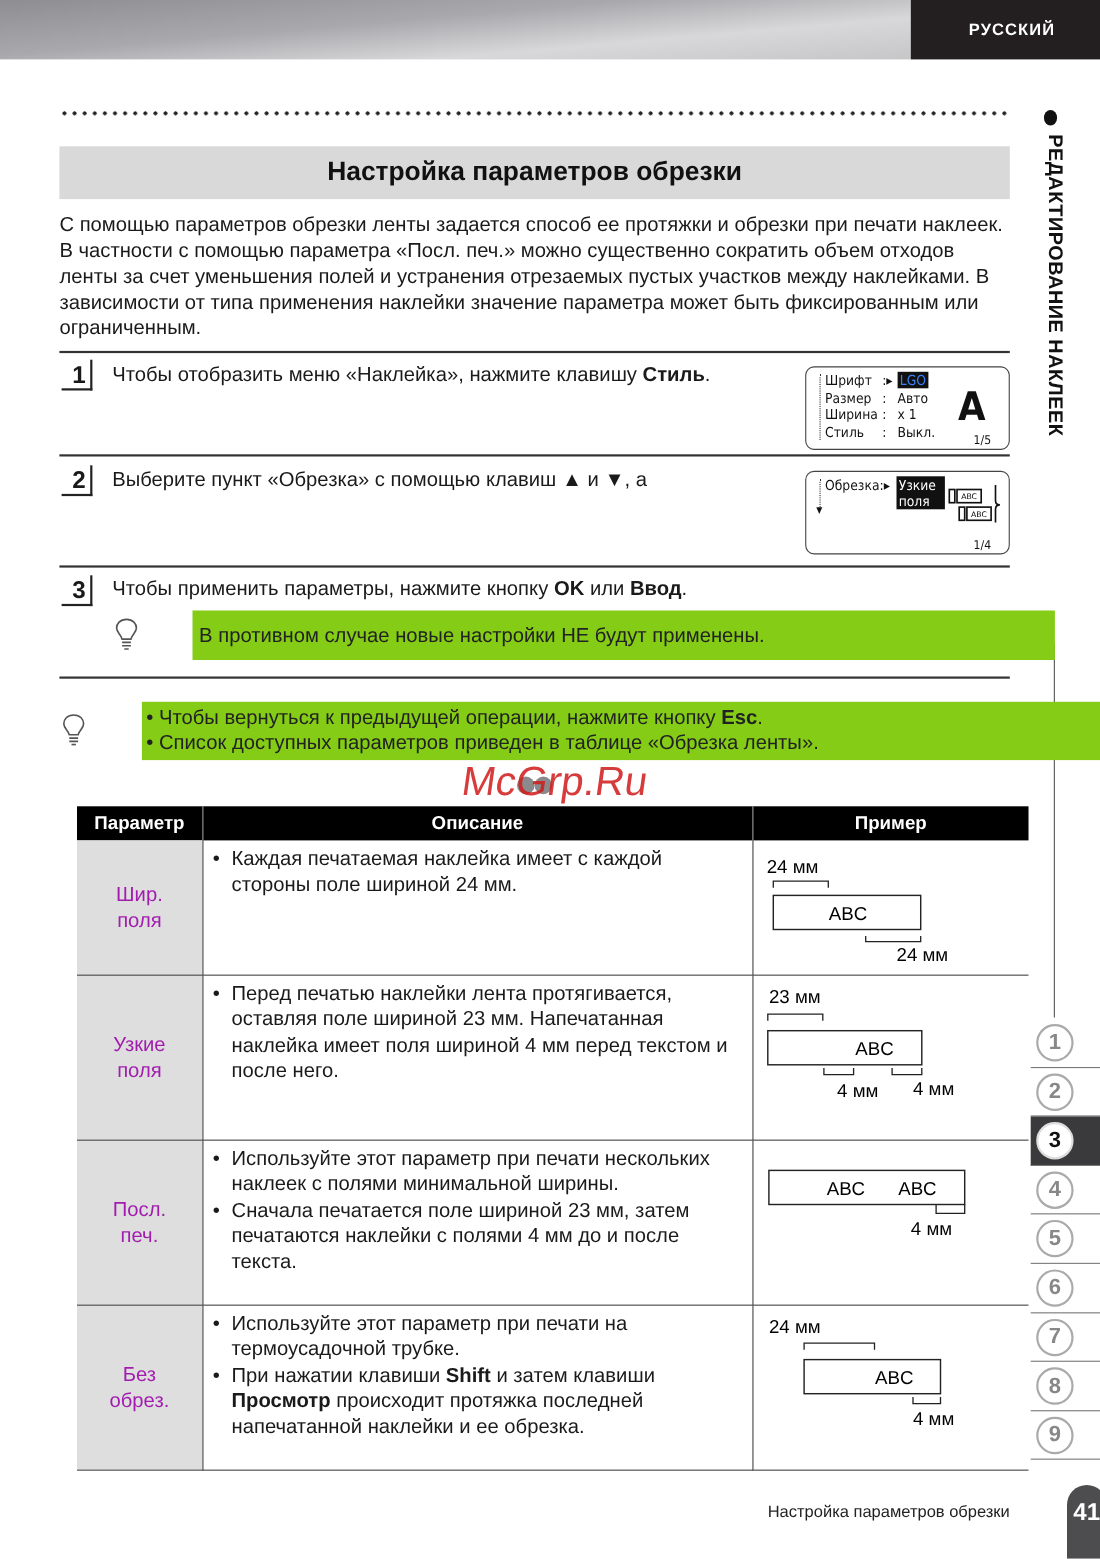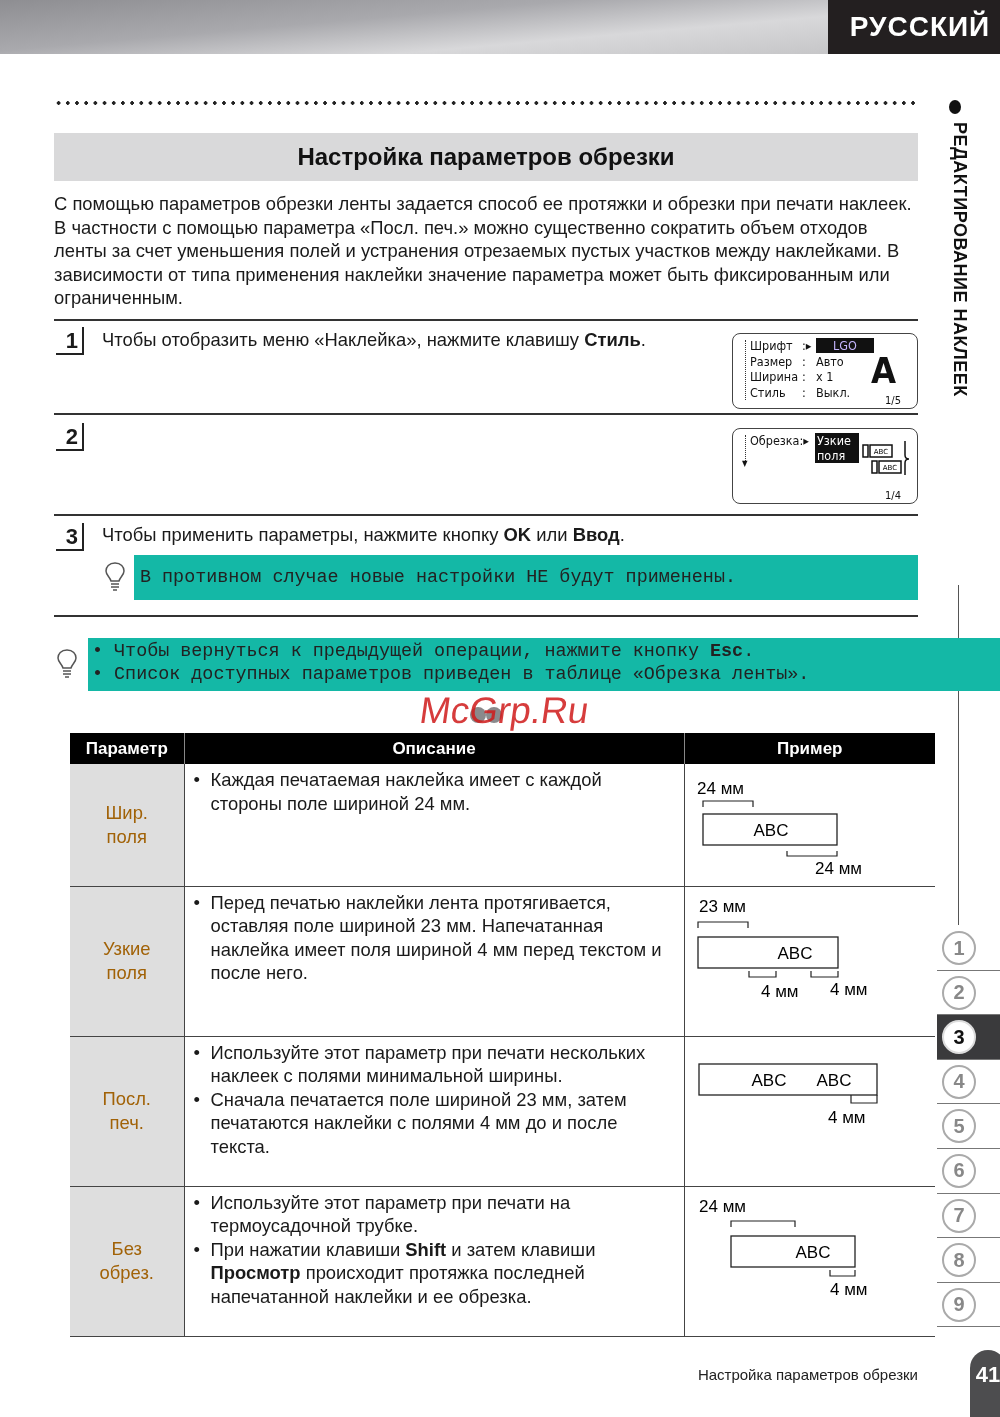--- a/index.html
+++ b/index.html
@@ -2,21 +2,21 @@
 <html><head>
 <meta charset="utf-8">
 <style>
   * { box-sizing: border-box; margin: 0; padding: 0; }
   html, body { width: 1000px; height: 1417px; background: #fff; overflow: hidden; }
   body { position: relative; font-family: "Liberation Sans", sans-serif; color: #1a1a1a; }
 
   .topbar { position: absolute; left: 0; top: 0; width: 828px; height: 54px;
     background: linear-gradient(175deg, #8e8e92 0%, #a9a9ad 40%, #d8d8da 70%, #c6c6c8 100%); }
   .lang-tab { position: absolute; left: 828px; top: 0; width: 172px; height: 54px; background: #231f20;
-    color: #fff; font-weight: bold; font-size: 28px; letter-spacing: 1px; display: flex; align-items: center; justify-content: center; padding-left: 12px; }
+    color: #fff; font-weight: bold; font-size: 15px; letter-spacing: 1px; display: flex; align-items: center; justify-content: center; padding-left: 12px; }
 
   .dots { position: absolute; left: 54px; top: 100px; width: 864px; height: 6px;
     background-image: radial-gradient(circle, #222 1.6px, transparent 2px); background-size: 9.2px 6px; }
 
   .side-title-dot { position: absolute; left: 949px; top: 100px; width: 12px; height: 14px; border-radius: 50%; background: #111; }
   .side-title { position: absolute; left: 940px; top: 122px; width: 30px; height: 320px;
     writing-mode: vertical-rl; font-weight: bold; font-size: 18px; letter-spacing: 0.5px; color: #111; }
   .side-vline { position: absolute; left: 958px; top: 585px; width: 1px; height: 340px; background: #555; }
 
   .chapters { position: absolute; left: 937px; top: 926px; width: 63px; }
@@ -38,37 +38,37 @@
 
   .step-sep { position: absolute; left: 54px; width: 864px; height: 2px; background: #333; }
   .step-num { position: absolute; left: 56px; width: 28px; height: 28px; font-weight: bold; font-size: 22px; text-align: right;
     border-right: 2px solid #222; border-bottom: 2px solid #222; padding-right: 4px; line-height: 28px; }
   .step-text { position: absolute; left: 102px; font-size: 18.4px; line-height: 23.5px; color: #1a1a1a; }
   .step-text b { font-weight: bold; }
 
   .lcd { position: absolute; width: 186px; height: 76px; border: 1.5px solid #444; border-radius: 8px; background: #fff;
     font-family: "DejaVu Sans Condensed", "DejaVu Sans", sans-serif; font-size: 12.5px; color: #111; }
   .lcd .row { position: absolute; left: 17px; height: 15px; line-height: 15px; white-space: nowrap; }
-  .lcd .sel { background: #111; color: #c4b5fd; padding: 0 17px; }
+  .lcd .sel { background: #111; color: #3b82f6; padding: 0 2px; }
   .lcd .pager { position: absolute; right: 16px; bottom: 1px; font-size: 11px; }
   .lcd .vdots { position: absolute; left: 12px; top: 6px; width: 1px; height: 60px; border-left: 1px dotted #333; }
 
-  .hint-box { position: absolute; background: #14b8a6; font-family: Liberation Mono, monospace; font-size: 18.4px; color: #222; }
+  .hint-box { position: absolute; background: #84cc16; font-family: Liberation Sans, sans-serif; font-size: 18.4px; color: #222; margin-left: 41px; }
   .bulb { position: absolute; width: 22px; height: 30px; }
 
   .table-title { position: absolute; left: 54px; top: 703px; width: 864px; text-align: center; font-weight: bold; font-size: 21px; color: #111; }
   .table-title .gdot { display: inline-block; width: 16px; height: 16px; border-radius: 50%; background: #8a8a8c; vertical-align: -1px; }
   .watermark { position: absolute; left: 420px; top: 690px; font-size: 37px; color: #d01b1b; font-family: "Liberation Sans", sans-serif; opacity: 0.85; transform: skewX(-8deg); }
 
   table.params { position: absolute; left: 54px; top: 733px; width: 865px; border-collapse: collapse; font-size: 18.4px; margin-left: 16px; }
   table.params th { background: #000; color: #fff; font-weight: bold; font-size: 17px; height: 31px; border-right: 1px solid #888; }
   table.params th:last-child { border-right: none; }
   table.params td { vertical-align: top; border-bottom: 1.5px solid #444; border-right: 1.5px solid #444; line-height: 23.6px; }
   table.params td:last-child { border-right: none; }
-  table.params td.pname { background: #dedede; text-align: center; vertical-align: middle; width: 114px; color: #a16207; }
+  table.params td.pname { background: #dedede; text-align: center; vertical-align: middle; width: 114px; color: #a21caf; }
   table.params td.pdesc { width: 500px; padding: 4px 8px 0 6px; }
   table.params td.pex { width: 251px; position: relative; }
   .pdesc ul { list-style: none; }
   .pdesc li { position: relative; padding-left: 20px; }
   .pdesc li::before { content: "•"; position: absolute; left: 3px; top: 0; }
   .ex-svg { position: absolute; left: 0; top: 0; }
 </style>
 </head>
 <body>
 
@@ -125,20 +125,21 @@
       <div class="row" style="top: 35px;"><span style="display: inline-block; width: 52px;">Ширина</span><span style="display: inline-block; width: 14px;">:</span><span>x 1</span></div>
       <div class="row" style="top: 50.5px;"><span style="display: inline-block; width: 52px;">Стиль</span><span style="display: inline-block; width: 14px;">:</span><span>Выкл.</span></div>
     </div>
   <div style="position:absolute; left:138px; top:16px; font-size:36px; font-weight:bold; font-family:'DejaVu Sans Condensed','DejaVu Sans',sans-serif;">A</div>
   <div class="pager">1/5</div>
 </div>
 
 <div class="step-sep" style="top:413px"></div>
 <div class="step-num" style="top:423px">2</div>
 <div class="step-text" style="top:424px; width:620px">
+  <div>Выберите пункт «Обрезка» с помощью клавиш ▲ и ▼, а</div>
 </div>
 <div class="lcd" style="left:732px; top:428px;">
   <div class="vdots" style="height:28px"></div>
   <div style="position:absolute; left:9px; top:30px; font-size:8px;">▼</div>
   <div class="row" style="top:4px;"><span>Обрезка</span><span>:▸</span></div>
   <div style="position:absolute; left:82px; top:4px; background:#111; color:#fff; padding:0 2px; line-height:15px; width:44px;">
     <div>Узкие</div>
       <div>поля</div>
   </div>
   <svg style="position:absolute; left:128px; top:12px;" width="56" height="50">

